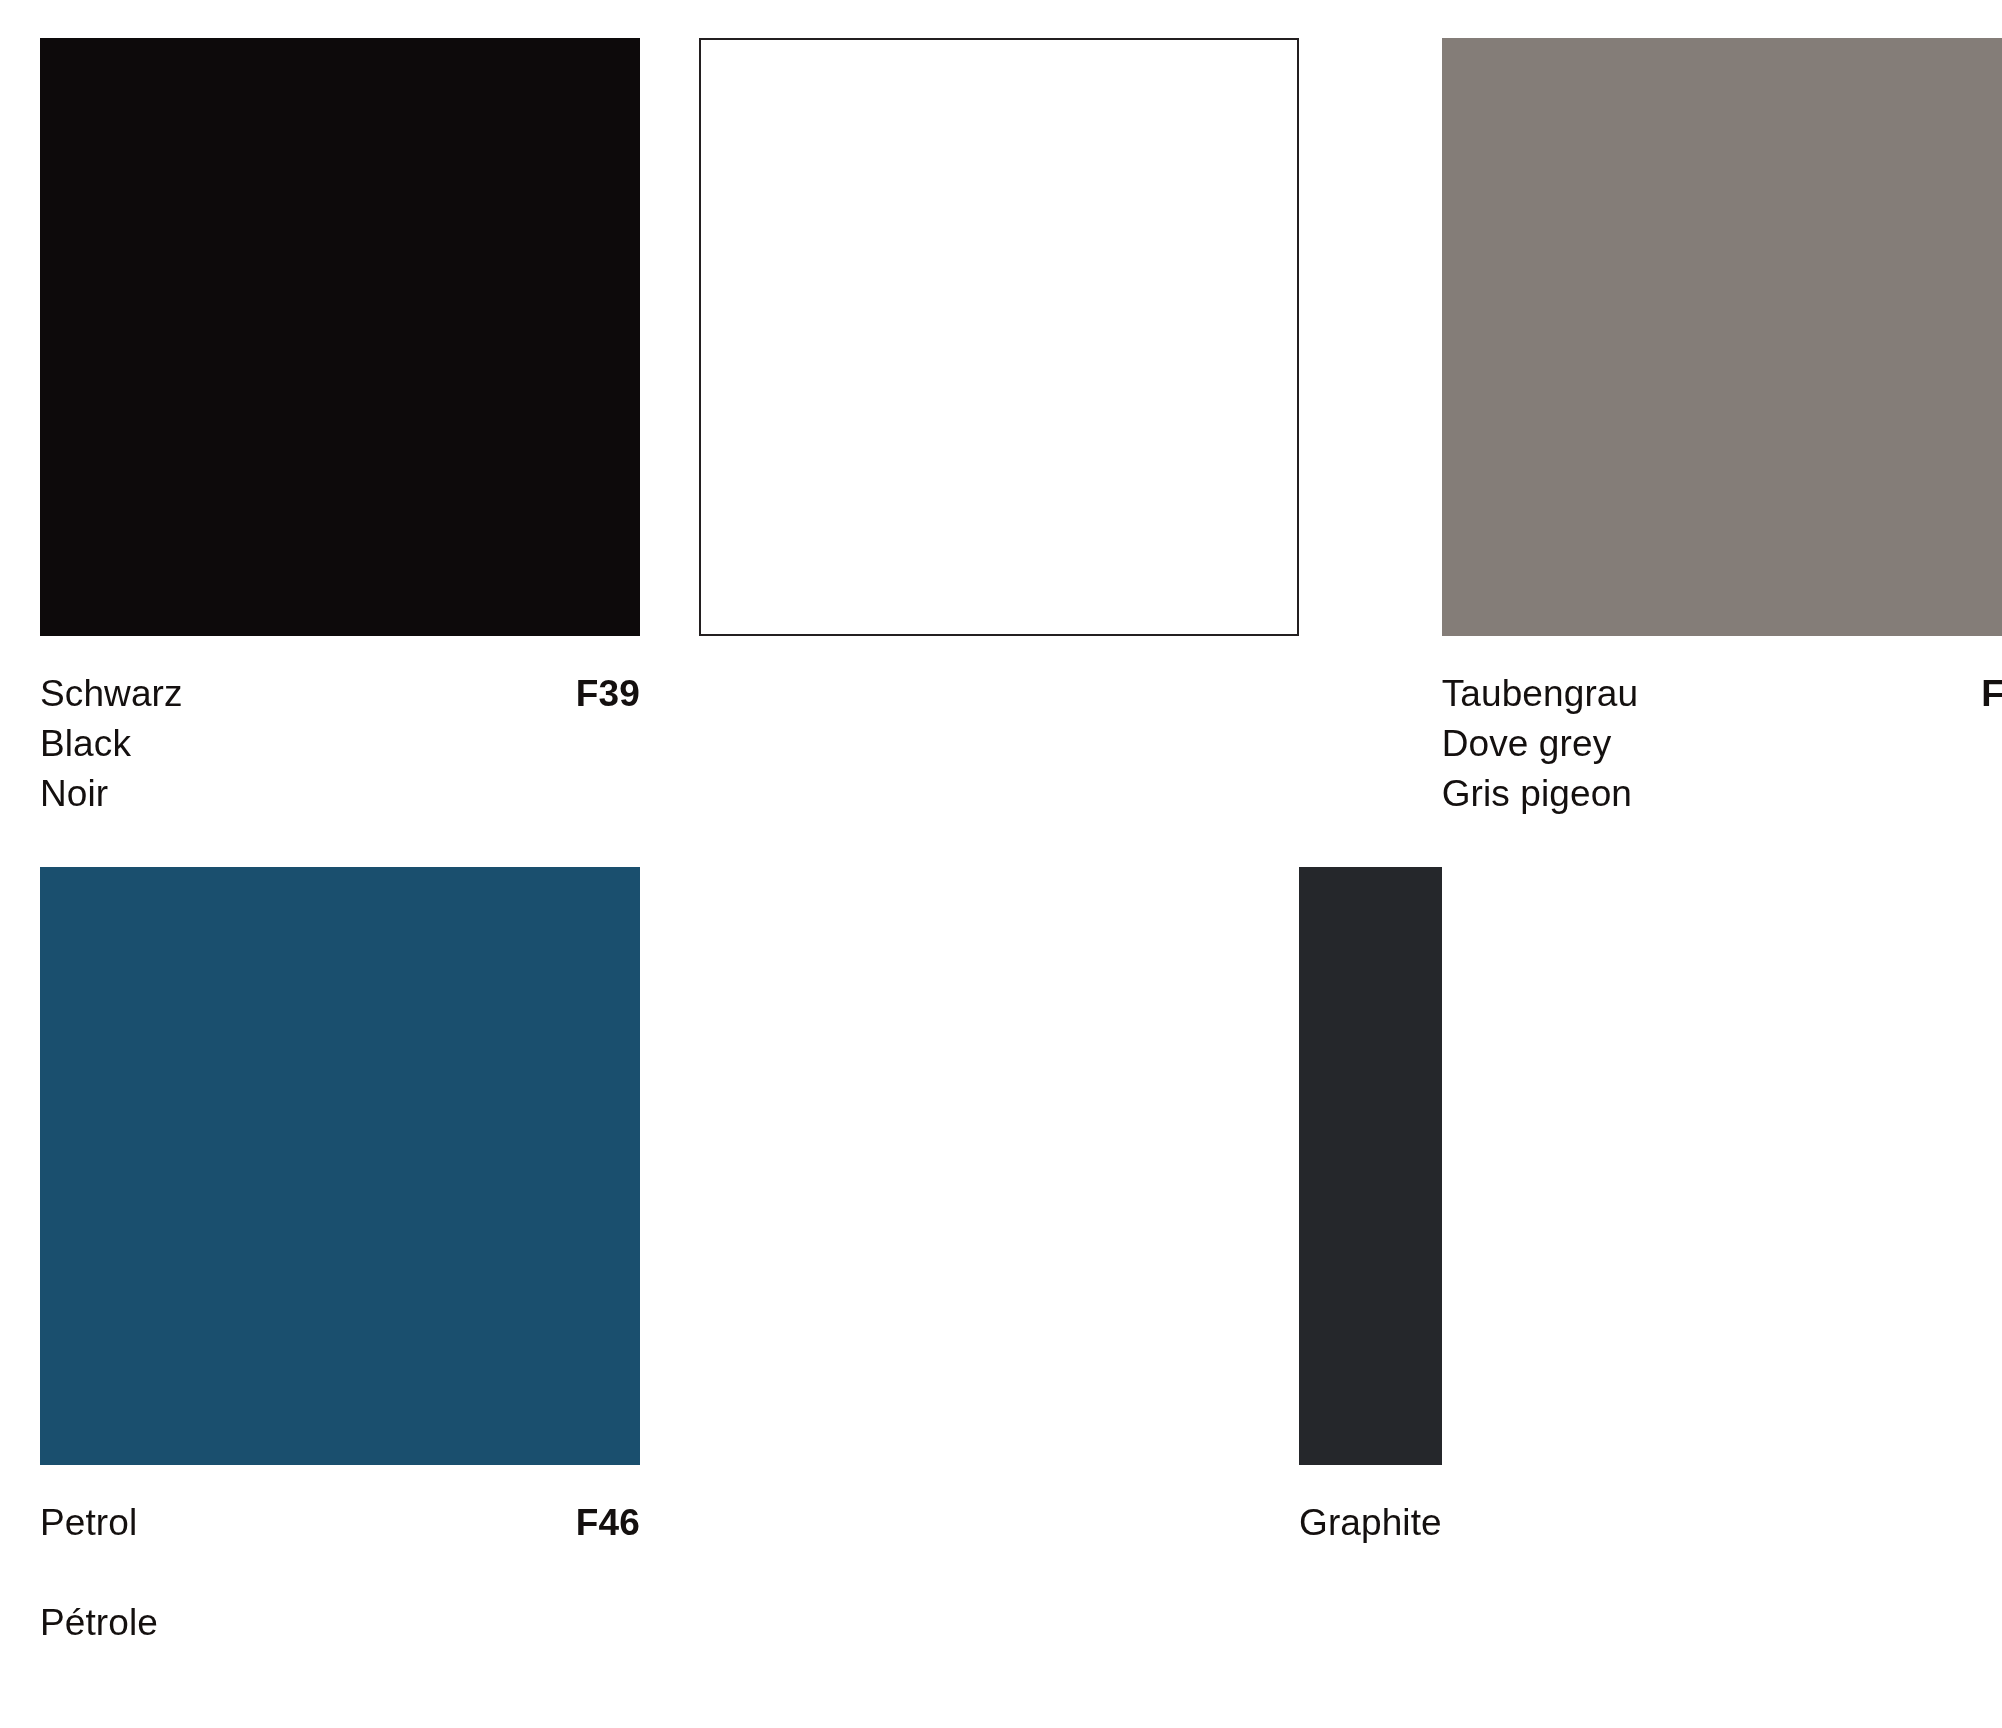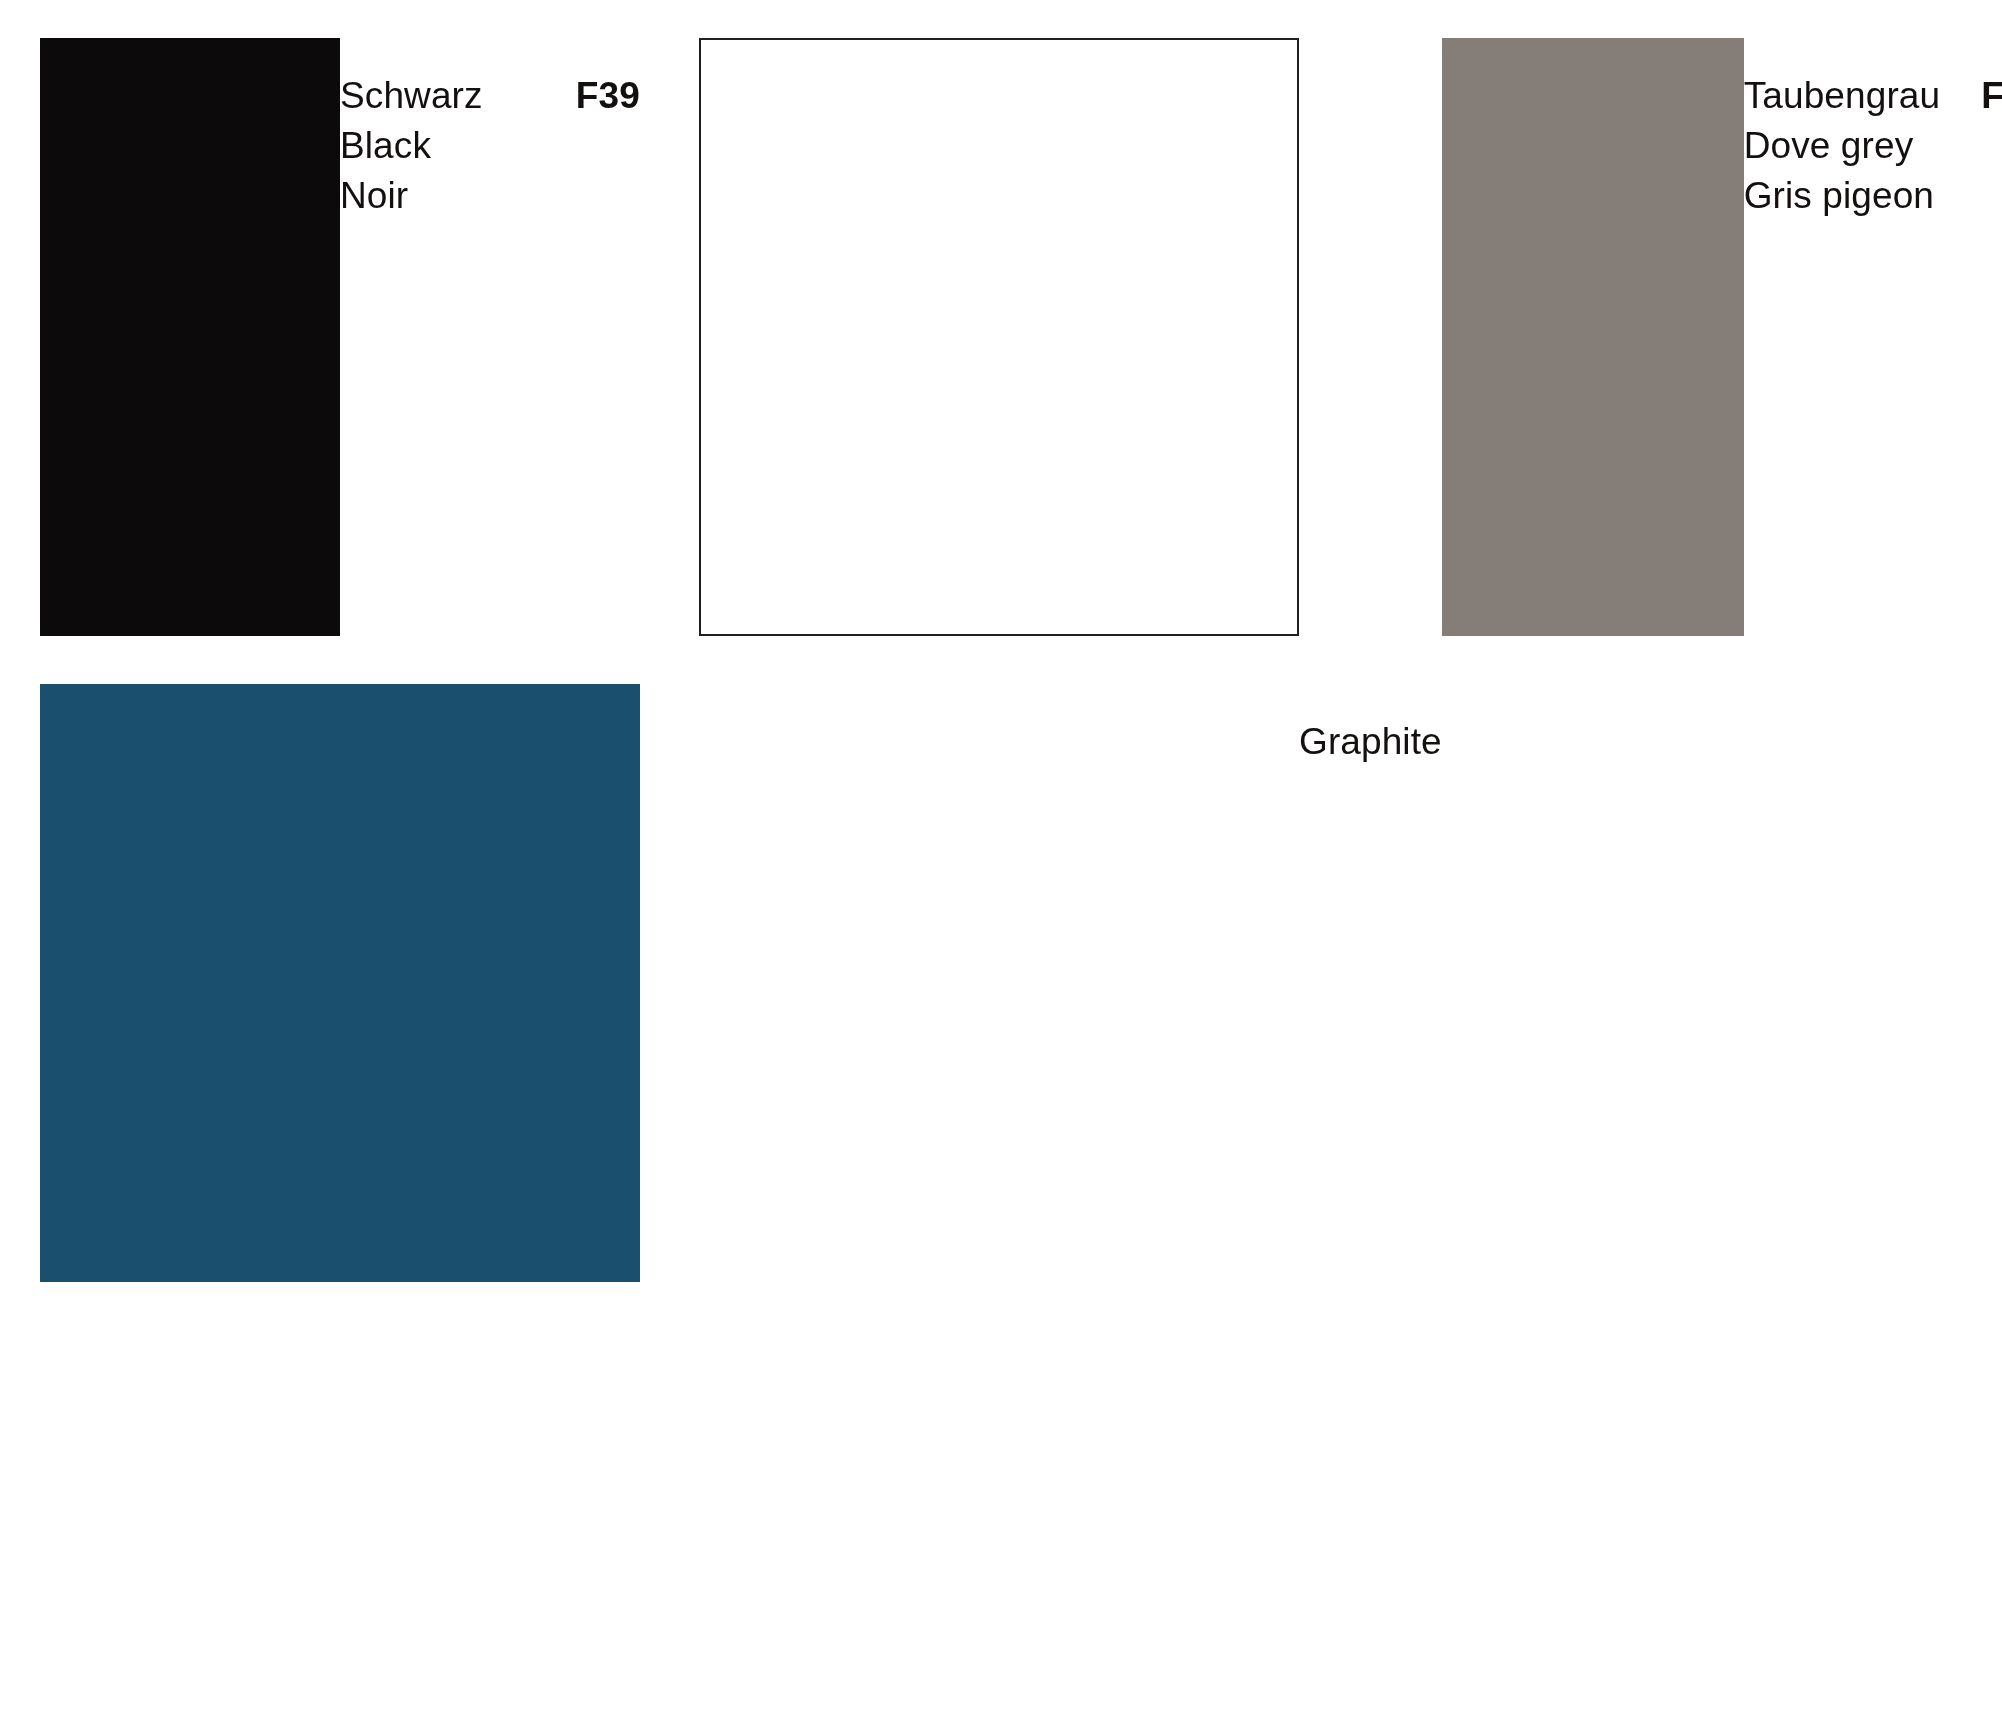--- a/index.html
+++ b/index.html
@@ -29,21 +29,21 @@
     grid-template-columns: 600px 1fr 600px 1fr 604px;
     grid-template-rows: auto auto;
     width: 1922px;
   }
 
   
   .gutter { width: 59px; }
 
   .cell {
     display: flex;
-    flex-direction: row;
+    flex-direction: column;
   }
   .cell.row-top   { margin-bottom: 0; }
 
   .swatch {
     width: 100%;
     height: 598px;
     box-sizing: border-box;
     display: block;
   }
   .swatch.bordered {
@@ -132,20 +132,34 @@
     </div>
 
     <div class="row-gap"></div>
     <div class="row-gap"></div>
     <div class="row-gap"></div>
     <div class="row-gap"></div>
     <div class="row-gap"></div>
 
     <div class="cell">
       <div class="swatch" style="background-color: rgb(26, 79, 110);"></div>
+      <div class="labels">
+        <div class="label-line">
+          <span class="name">Petrol</span>
+          <span class="code">F46</span>
+        </div>
+        <div class="label-line">
+          <span class="name"></span>
+          <span class="code code-spacer"></span>
+        </div>
+        <div class="label-line">
+          <span class="name">Pétrole</span>
+          <span class="code code-spacer"></span>
+        </div>
+      </div>
     </div>
 
     <div class="gutter"></div>
 
 
     <div class="gutter"></div>
 
     <div class="cell">
       <div class="swatch" style="background-color: rgb(37, 39, 43);"></div>
       <div class="labels">

